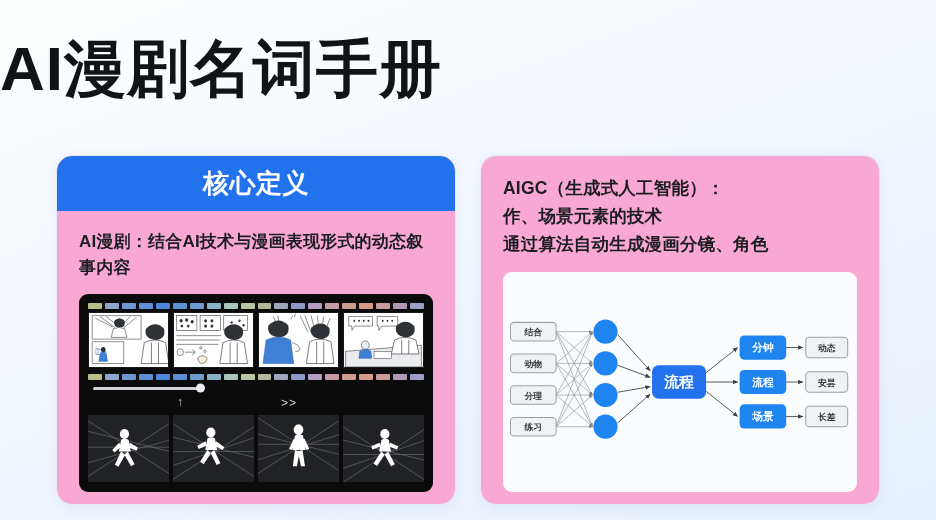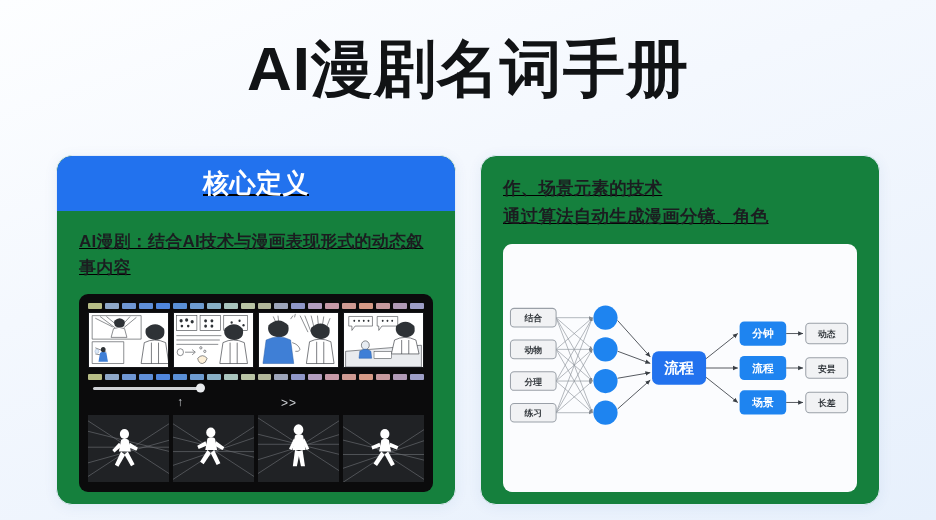--- a/index.html
+++ b/index.html
@@ -10,47 +10,46 @@
   }
   body {
     background: linear-gradient(160deg, #fdfeff 0%, #f4f8fe 38%, #e7f0fc 100%);
     position: relative;
   }
 
   
   .page-title {
     position: absolute;
     top: 36px; left: 0; right: 0;
-    text-align: center;
+    text-align: left;
     font-size: 62px;
     font-weight: 700;
     letter-spacing: 1px;
     color: #111315;
     line-height: 1.05;
   }
 
   
   .cards {
     position: absolute;
     top: 155px; left: 56px;
     width: 824px; height: 350px;
     display: flex;
     gap: 24px;
   }
   .card {
     flex: 1 1 0;
-    background: #15803d;
+    background: #f9a8d4;
     border-radius: 16px;
     border: 1px solid #e3ecf8;
     box-shadow: 0 2px 14px rgba(40,90,160,0.07);
     display: flex;
     flex-direction: column;
     overflow: hidden;
     position: relative;
-    text-decoration: underline;
   }
   .card-header {
     height: 55px;
     background: #2272ee;
     border-radius: 15px 15px 0 0;
     display: flex;
     align-items: center;
     justify-content: center;
     color: #ffffff;
     font-size: 26px;
@@ -461,20 +460,21 @@
           </div>
         </div>
 
       </div>
     </div>
   </div>
 
   <div class="card">
     <div class="card-body">
       <div class="card-text right">
+        <div>AIGC（生成式人工智能）：</div>
         <div>作、场景元素的技术</div>
         <div>通过算法自动生成漫画分镜、角色</div>
       </div>
 
       <div class="media-right">
         <svg viewBox="0 0 380 150" preserveAspectRatio="xMidYMid meet">
           <defs>
             <marker id="ah" markerWidth="6" markerHeight="6" refX="5.2" refY="3" orient="auto" markerUnits="strokeWidth">
               <path d="M0,0.6 L5.5,3 L0,5.4 Z" fill="#3a3f45"></path>
             </marker>

